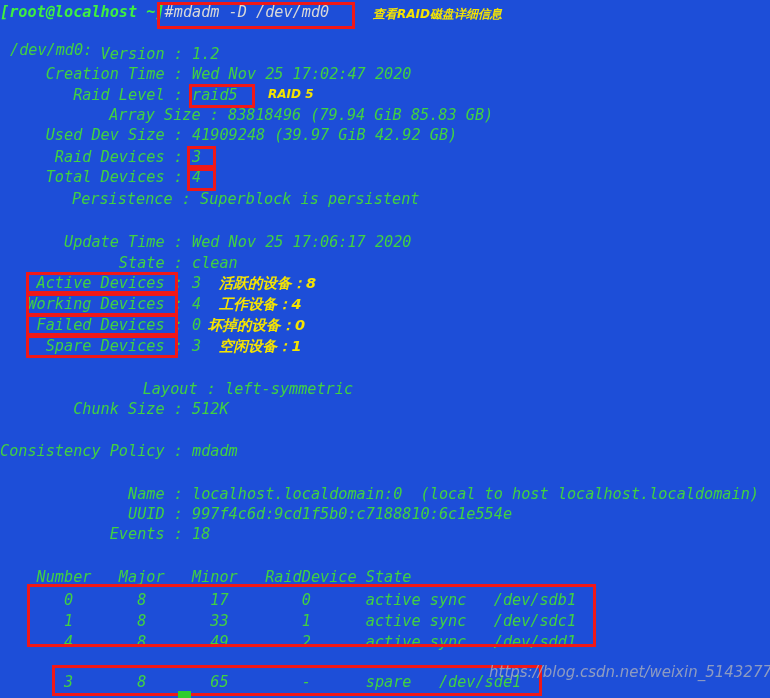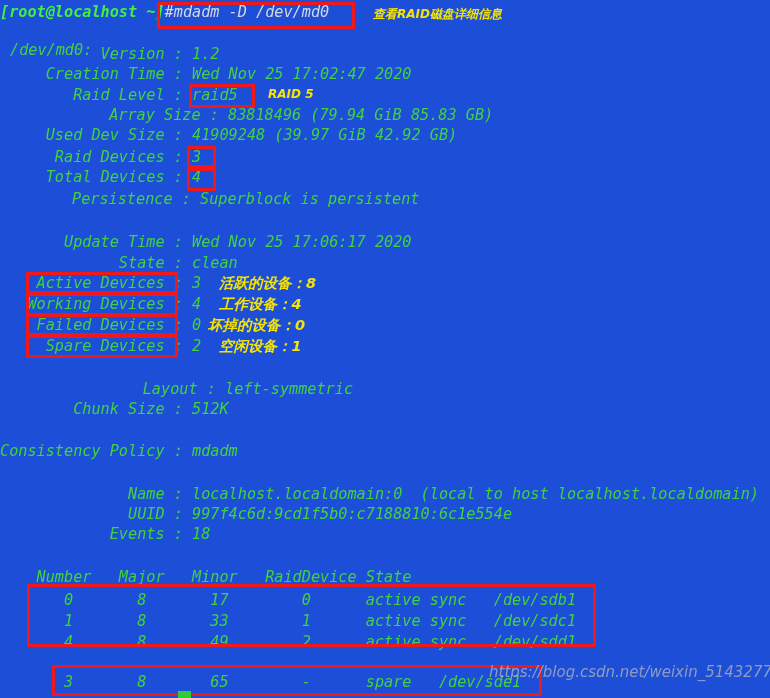--- a/index.html
+++ b/index.html
@@ -102,21 +102,21 @@
     <div class="line" style="position:absolute;left:0px;top:125px;">     Used Dev Size : 41909248 (39.97 GiB 42.92 GB)</div>
     <div class="line" style="position:absolute;left:0px;top:147px;">      Raid Devices : 3</div>
     <div class="line" style="position:absolute;left:0px;top:167px;">     Total Devices : 4</div>
     <div class="line" style="position:absolute;left:0px;top:189px;padding-left:8px;">       Persistence : Superblock is persistent</div>
 
     <div class="line" style="position:absolute;left:0px;top:232px;">       Update Time : Wed Nov 25 17:06:17 2020</div>
     <div class="line" style="position:absolute;left:0px;top:253px;">             State : clean</div>
     <div class="line" style="position:absolute;left:0px;top:273px;">    Active Devices : 3</div>
     <div class="line" style="position:absolute;left:0px;top:294px;">   Working Devices : 4</div>
     <div class="line" style="position:absolute;left:0px;top:315px;">    Failed Devices : 0</div>
-    <div class="line" style="position:absolute;left:0px;top:336px;">     Spare Devices : 2</div>
+    <div class="line" style="position:absolute;left:0px;top:336px;">     Spare Devices : 3</div>
 
     <div class="line" style="position:absolute;left:0px;top:379px;padding-left:33px;">            Layout : left-symmetric</div>
     <div class="line" style="position:absolute;left:0px;top:399px;">        Chunk Size : 512K</div>
 
     <div class="line" style="position:absolute;left:0px;top:441px;">Consistency Policy : mdadm</div>
 
     <div class="line" style="position:absolute;left:0px;top:484px;">              Name : localhost.localdomain:0  (local to host localhost.localdomain)</div>
     <div class="line" style="position:absolute;left:0px;top:504px;">              UUID : 997f4c6d:9cd1f5b0:c7188810:6c1e554e</div>
     <div class="line" style="position:absolute;left:0px;top:524px;">            Events : 18</div>
 

